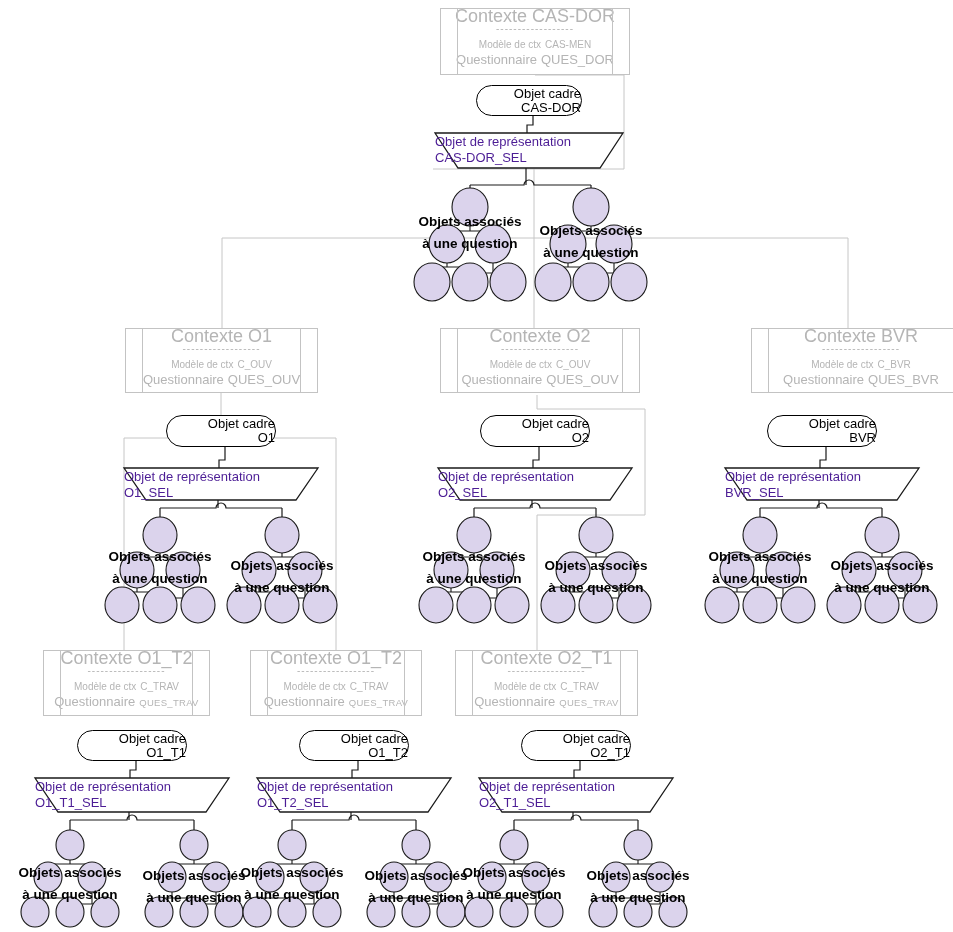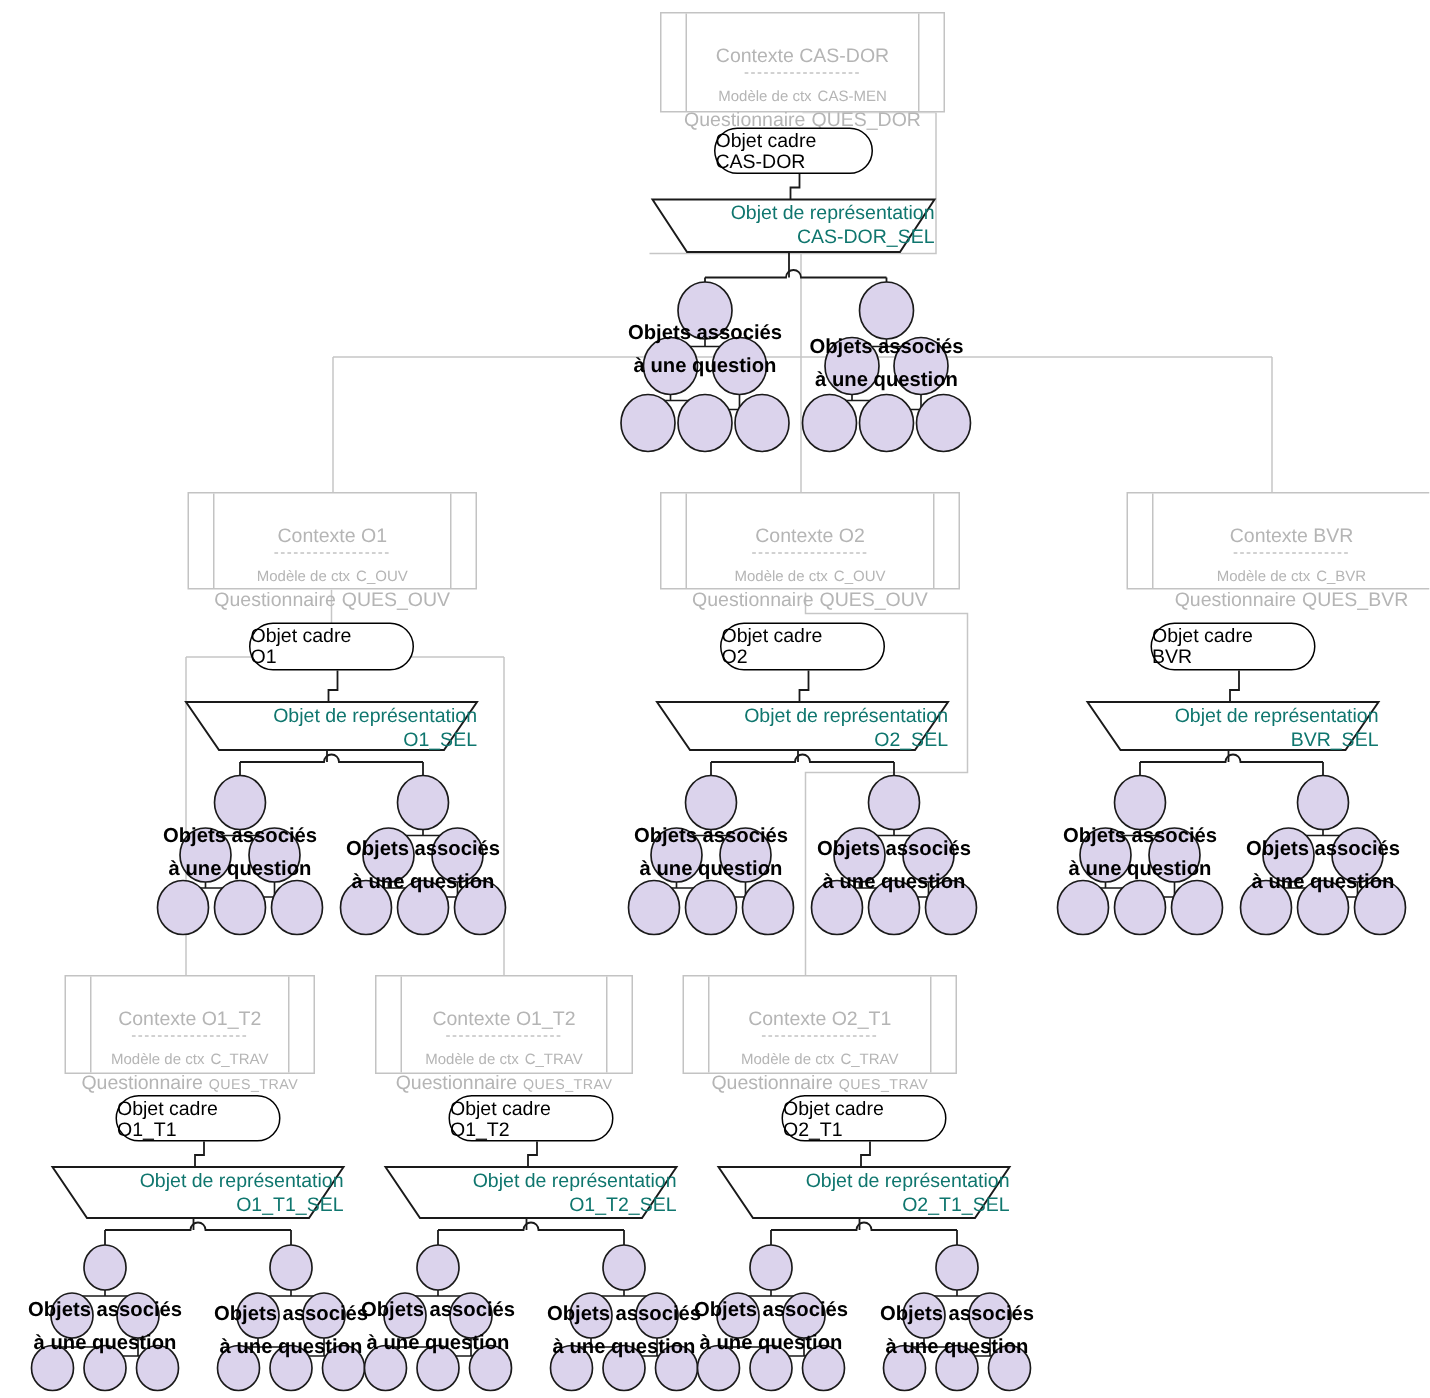--- a/index.html
+++ b/index.html
@@ -2,31 +2,31 @@
 <html><head>
 <meta charset="utf-8">
 <style>
   html,body{margin:0;padding:0;background:#fff}
   #stage{position:relative;width:953px;height:932px;background:#fff;
          font-family:"Liberation Sans",sans-serif;overflow:hidden}
   #lines{position:absolute;left:0;top:0}
   .ctx{position:absolute;border:1px solid #c3c3c3;background:#fff;color:#b5b5b5;
        text-align:center;box-sizing:border-box}
   .ctx .bar{position:absolute;top:0;bottom:0;width:0;border-left:1px solid #c3c3c3}
-  .ctx .t{font-size:13px;line-height:15px;margin-top:20px;white-space:nowrap}
+  .ctx .t{font-size:18px;line-height:15px;margin-top:0;white-space:nowrap}
   .ctx .sep{font-size:10px;line-height:9px;letter-spacing:1px;overflow:hidden}
   .ctx .m{font-size:10px;line-height:15px;margin-top:4px;white-space:nowrap}
   .ctx .q{font-size:13px;line-height:15px;white-space:nowrap}
   .ctx .q .val.small{font-size:9.5px;letter-spacing:.3px}
   .ctx .m .val,.ctx .q .val{margin-left:4px}
   .cadre{position:absolute;background:#fff;border:1.3px solid #000;border-radius:16px;
-         color:#000;font-size:13px;line-height:14px;text-align:left;
+         color:#000;font-size:13px;line-height:14px;text-align:right;
          display:flex;flex-direction:column;justify-content:center;box-sizing:border-box}
-  .traplabel{position:absolute;color:#0f766e;font-size:13px;line-height:16px;
-             text-align:right;white-space:nowrap}
+  .traplabel{position:absolute;color:#4c1d95;font-size:13px;line-height:16px;
+             text-align:left;white-space:nowrap}
   .assoc{position:absolute;color:#000;font-weight:bold;font-size:13.5px;line-height:22px;
          text-align:center;transform:translateX(-50%);white-space:nowrap}
 </style>
 </head>
 <body>
 
 <div id="stage">
     <svg width="953" height="932" id="lines">
       <path d="M535,75 H624 V169 H433" fill="none" stroke="#c6c6c6" stroke-width="1"></path>
       <path d="M534,169 V328" fill="none" stroke="#c6c6c6" stroke-width="1"></path>

